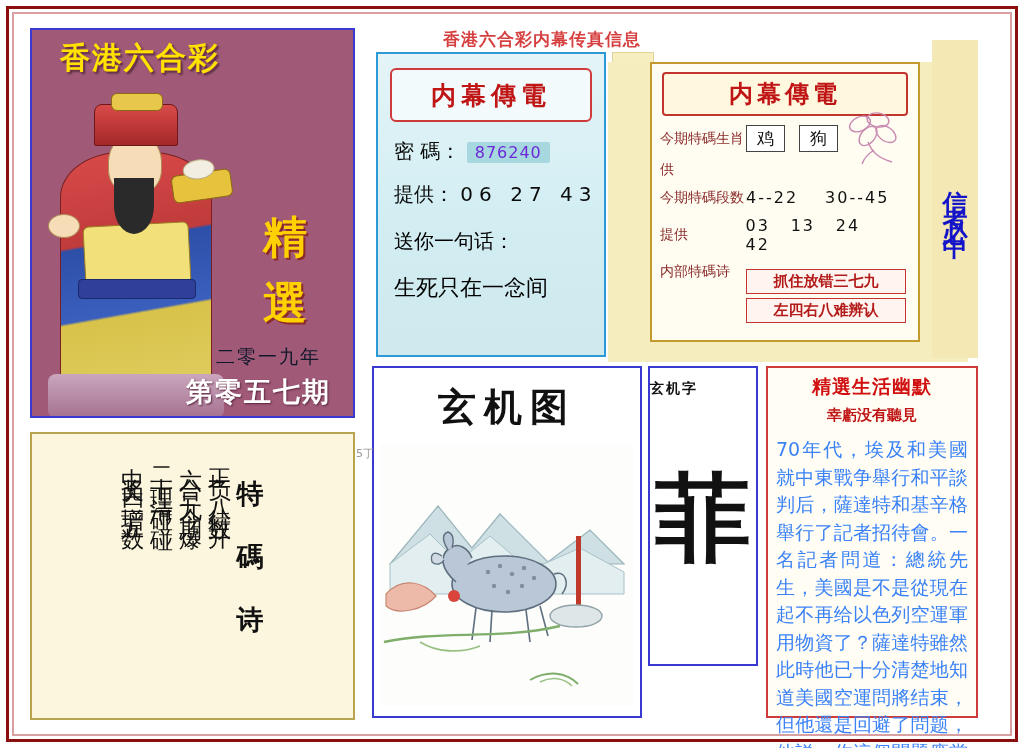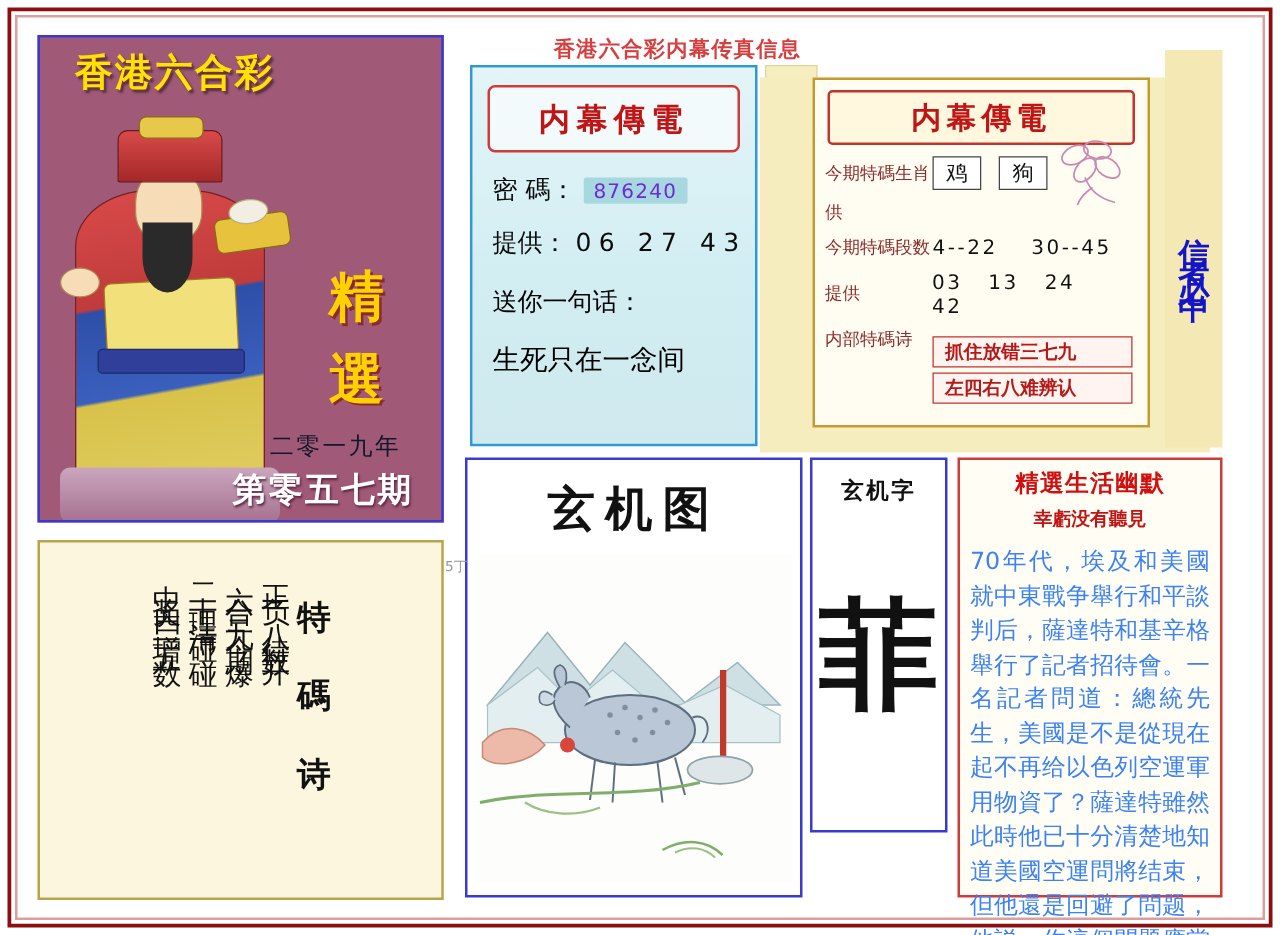--- a/index.html
+++ b/index.html
@@ -219,21 +219,21 @@
   #tema .trow { display: flex; align-items: center; margin: 9px 0 0 8px; font-size: 14px; color: #111; }
   #tema .lbl { color: #8a2b2b; width: 86px; }
   #tema .zodiac {
     display: inline-block; border: 1px solid #444; background: #fff;
     padding: 1px 10px; margin-right: 14px; font-size: 17px;
   }
   #tema .vals { letter-spacing: 2px; font-size: 16px; }
   #tema .vals span { display: inline-block; width: 38px; }
   #tema .poembox {
     margin: 6px 8px 0 92px; border: 1px solid #c2352f;
-    background: #fff4ef; font-size: 15px; color: #b31b1b;
+    background: #fff4ef; text-align: center; font-size: 15px; color: #b31b1b;
     padding: 2px 9px; font-weight: bold;
   }
   #tema .flower {
     position: absolute; right: 10px; top: 44px; width: 70px; height: 60px;
   }
 
   
   #strip-right {
     left: 932px; top: 40px; width: 46px; height: 318px;
     background: #f4e9b5;
@@ -258,21 +258,21 @@
     background: #fdfdfb;
     overflow: hidden;
   }
 
   
   #xuanzi {
     left: 648px; top: 366px; width: 110px; height: 300px;
     border: 2px solid #3a3ad0; background: #ffffff;
   }
   #xuanzi .hd {
-    text-align: center; font-size: 18px; font-weight: bold; color: #111;
+    font-size: 14px; font-weight: bold; color: #111;
     margin-top: 12px; letter-spacing: 2px;
   }
   #xuanzi .big {
     text-align: center; font-size: 96px; font-weight: bold; color: #111;
     margin-top: 72px; line-height: 1;
   }
 
   
   #humor {
     left: 766px; top: 366px; width: 212px; height: 352px;

